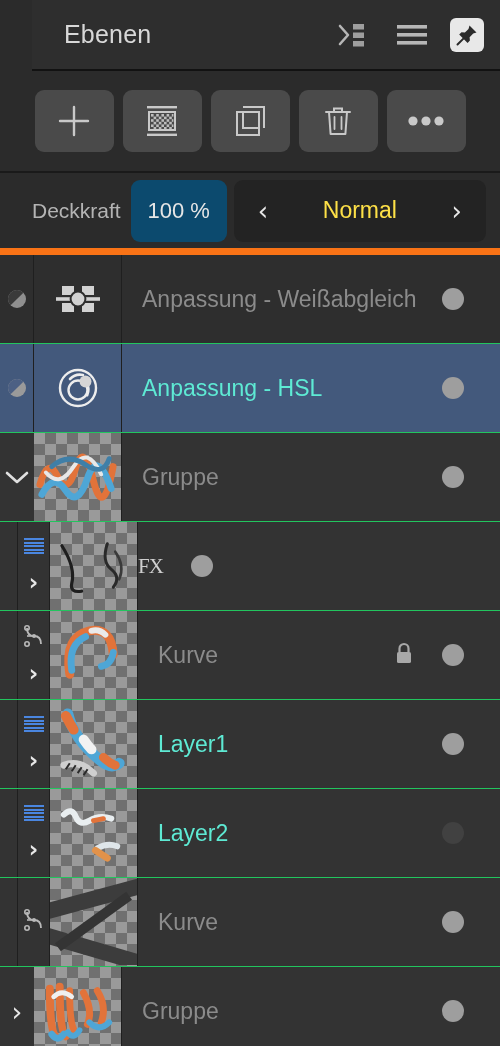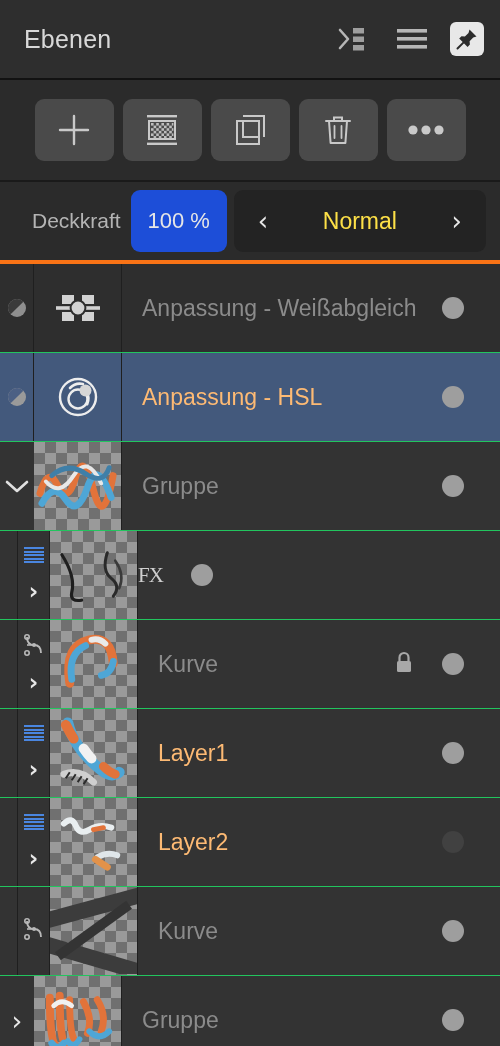--- a/index.html
+++ b/index.html
@@ -12,27 +12,28 @@
     width: 500px;
     height: 1046px;
     background: #2b2b2b;
     font-family: "Liberation Sans", "DejaVu Sans", sans-serif;
     overflow: hidden;
     -webkit-font-smoothing: antialiased;
   }
 
   
   .header {
-    height: 80px;
+    height: 71px;
     background: #2e2e2e;
     display: flex;
     align-items: center;
-    padding: 0 16px 0 24px;
+    padding: 0 16px 0 32px;
     box-sizing: border-box;
     border-bottom: 2px solid #121212;
+    margin-left: 32px;
   }
   .header-title {
     color: #d8d8d8;
     font-size: 25px;
     letter-spacing: .2px;
     flex: 1;
   }
   .header-icons {
     display: flex;
     align-items: center;
@@ -75,30 +76,30 @@
   }
 
   
   .opacity-row {
     height: 82px;
     background: #2b2b2b;
     display: flex;
     align-items: center;
     padding: 0 14px 0 0;
     box-sizing: border-box;
-    border-bottom: 4px solid #f97316;
+    border-bottom: 7px solid #f97316;
   }
   .opacity-label {
     color: #b4b4b4;
     font-size: 21px;
     margin-left: 32px;
     margin-right: 10px;
   }
   .opacity-value {
-    background: #1d4ed8;
+    background: #0c4a6e;
     border-radius: 9px;
     height: 62px;
     min-width: 96px;
     display: flex;
     align-items: center;
     justify-content: center;
     color: #e6e6e6;
     font-size: 22px;
     cursor: pointer;
   }
@@ -218,21 +219,21 @@
   }
   .col-name {
     flex: 1;
     display: flex;
     align-items: center;
     padding-left: 20px;
     min-width: 0;
   }
   .layer-name {
     font-size: 23px;
-    color: #fdba74;
+    color: #5eead4;
     white-space: nowrap;
     overflow: hidden;
     text-overflow: ellipsis;
   }
   .layer-name.dim {
     color: #8b8b8b;
   }
   .col-right {
     flex: 0 0 auto;
     display: flex;

